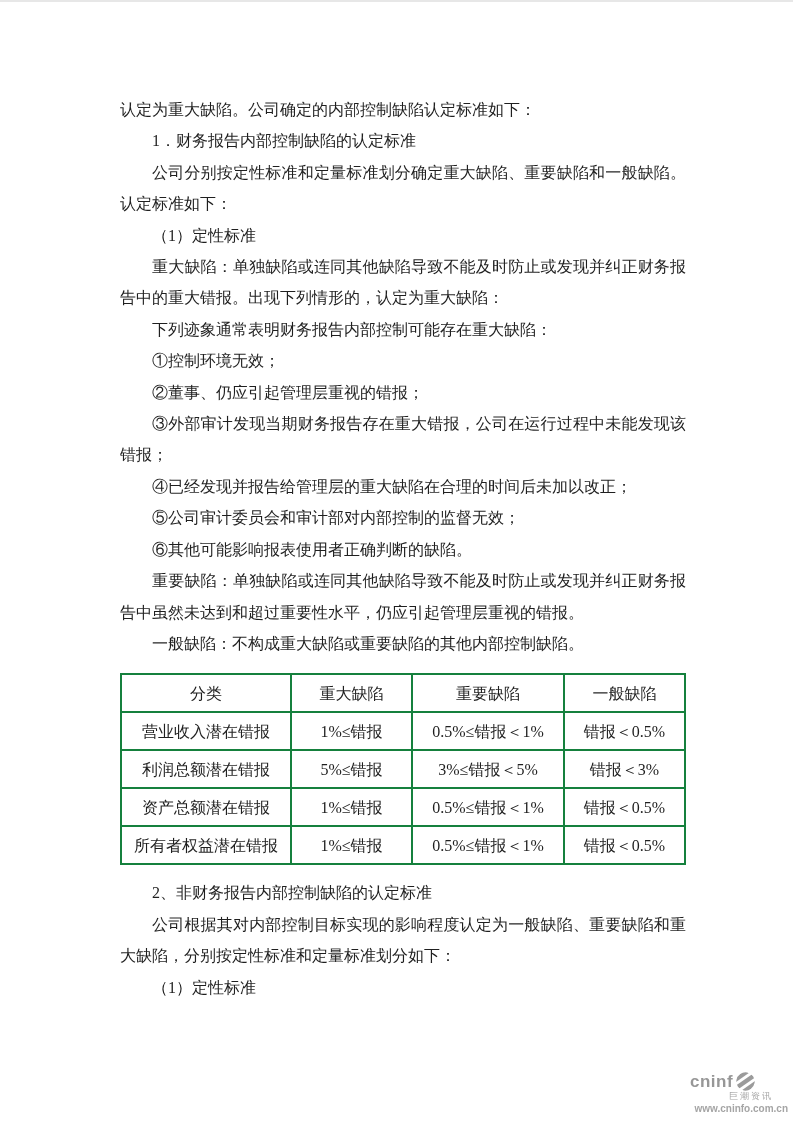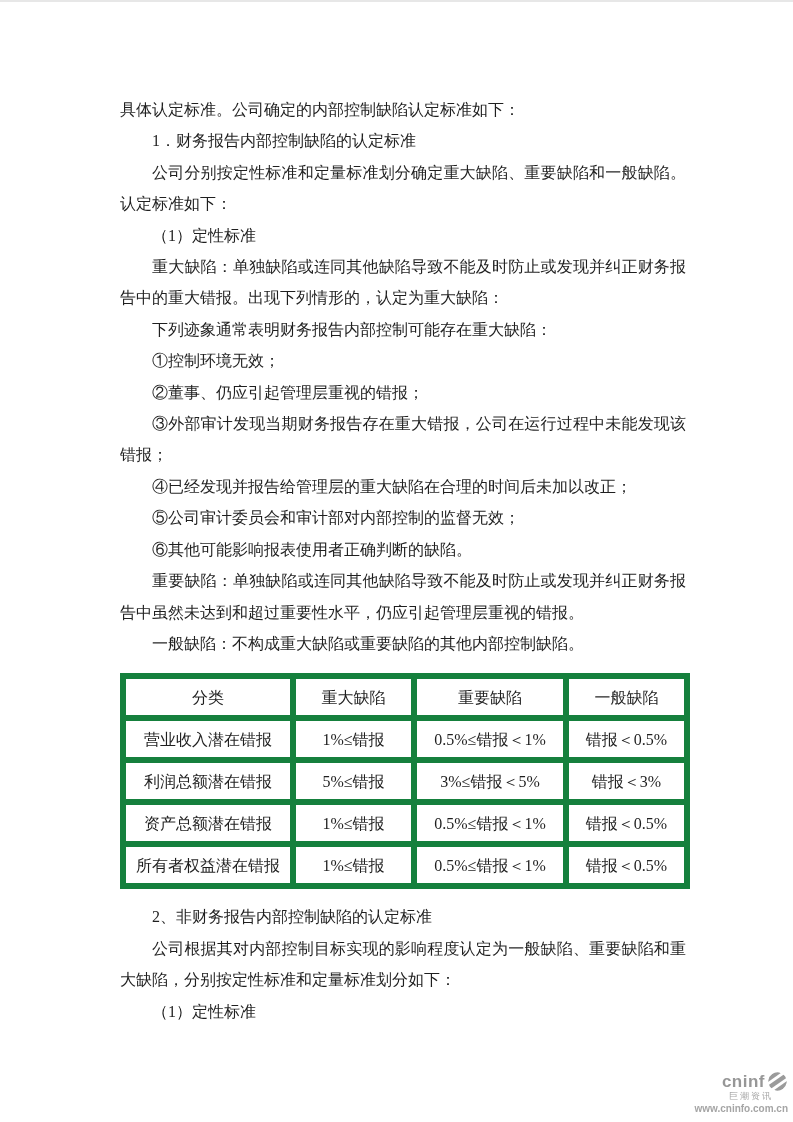--- a/index.html
+++ b/index.html
@@ -37,42 +37,42 @@
   table.qtable {
     border-collapse: collapse;
     table-layout: fixed;
     width: 564px;
     margin-top: 14px;
     margin-bottom: 12px;
     border: 2px solid #333333;
   }
   table.qtable th,
   table.qtable td {
-    border: 6px solid #15803d;
+    border: 2px solid #15803d;
     font-weight: normal;
     text-align: center;
     vertical-align: middle;
     height: 36px;
     padding: 0 2px;
     font-size: 16px;
     color: #1f1f1f;
   }
   .footer-logo {
     position: absolute;
     right: 5px;
     bottom: 8px;
     width: 130px;
     text-align: right;
     color: #9e9e9e;
     font-family: "Liberation Sans", sans-serif;
     line-height: 1.15;
   }
   .brand-row {
     display: flex;
-    justify-content: flex-end;
+    justify-content: center;
     align-items: center;
     gap: 2px;
   }
   .brand {
     font-weight: bold;
     font-size: 17px;
     letter-spacing: 0.5px;
     color: #979797;
   }
   .swirl {
@@ -93,21 +93,21 @@
     margin-top: 1px;
     font-weight: bold;
   }
 </style>
 </head>
 <body>
 
 <div class="page">
   <div class="content">
 
-    <p class="line">具体认定标准。公司确定的内部控制缺陷认定标准如下：</p>
+    <p class="line">认定为重大缺陷。公司确定的内部控制缺陷认定标准如下：</p>
     <p class="line indent">1．财务报告内部控制缺陷的认定标准</p>
     <p class="line indent">公司分别按定性标准和定量标准划分确定重大缺陷、重要缺陷和一般缺陷。认定标准如下：</p>
     <p class="line indent">（1）定性标准</p>
     <p class="line indent">重大缺陷：单独缺陷或连同其他缺陷导致不能及时防止或发现并纠正财务报告中的重大错报。出现下列情形的，认定为重大缺陷：</p>
     <p class="line indent">下列迹象通常表明财务报告内部控制可能存在重大缺陷：</p>
     <p class="line indent">①控制环境无效；</p>
     <p class="line indent">②董事、仍应引起管理层重视的错报；</p>
     <p class="line indent">③外部审计发现当期财务报告存在重大错报，公司在运行过程中未能发现该错报；</p>
     <p class="line indent">④已经发现并报告给管理层的重大缺陷在合理的时间后未加以改正；</p>
     <p class="line indent">⑤公司审计委员会和审计部对内部控制的监督无效；</p>

